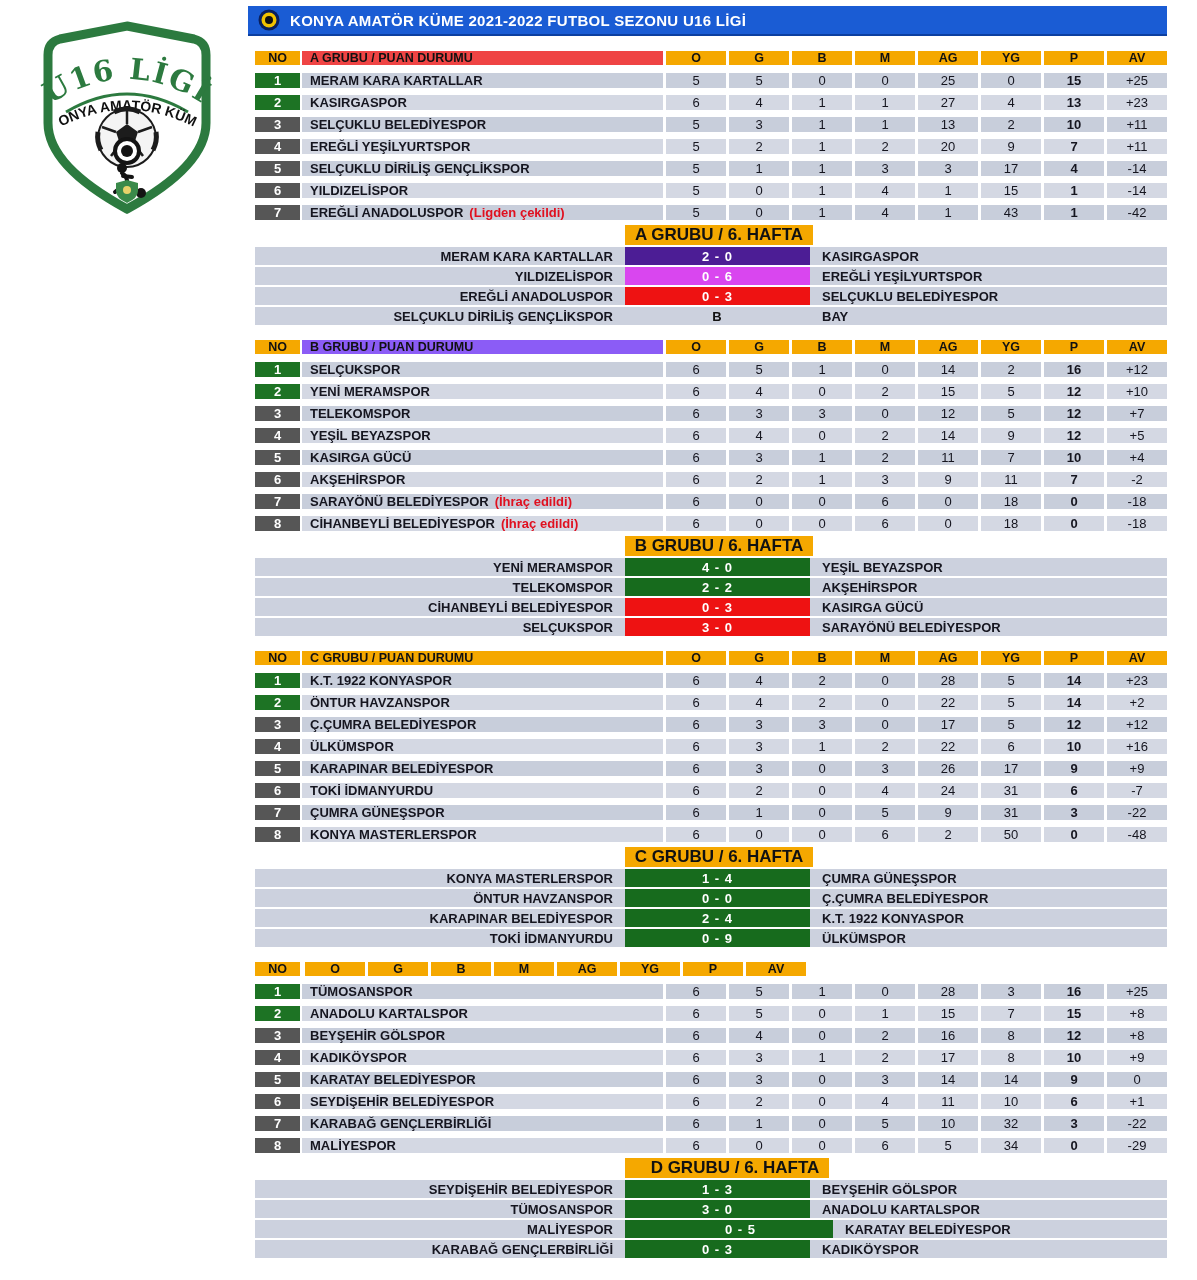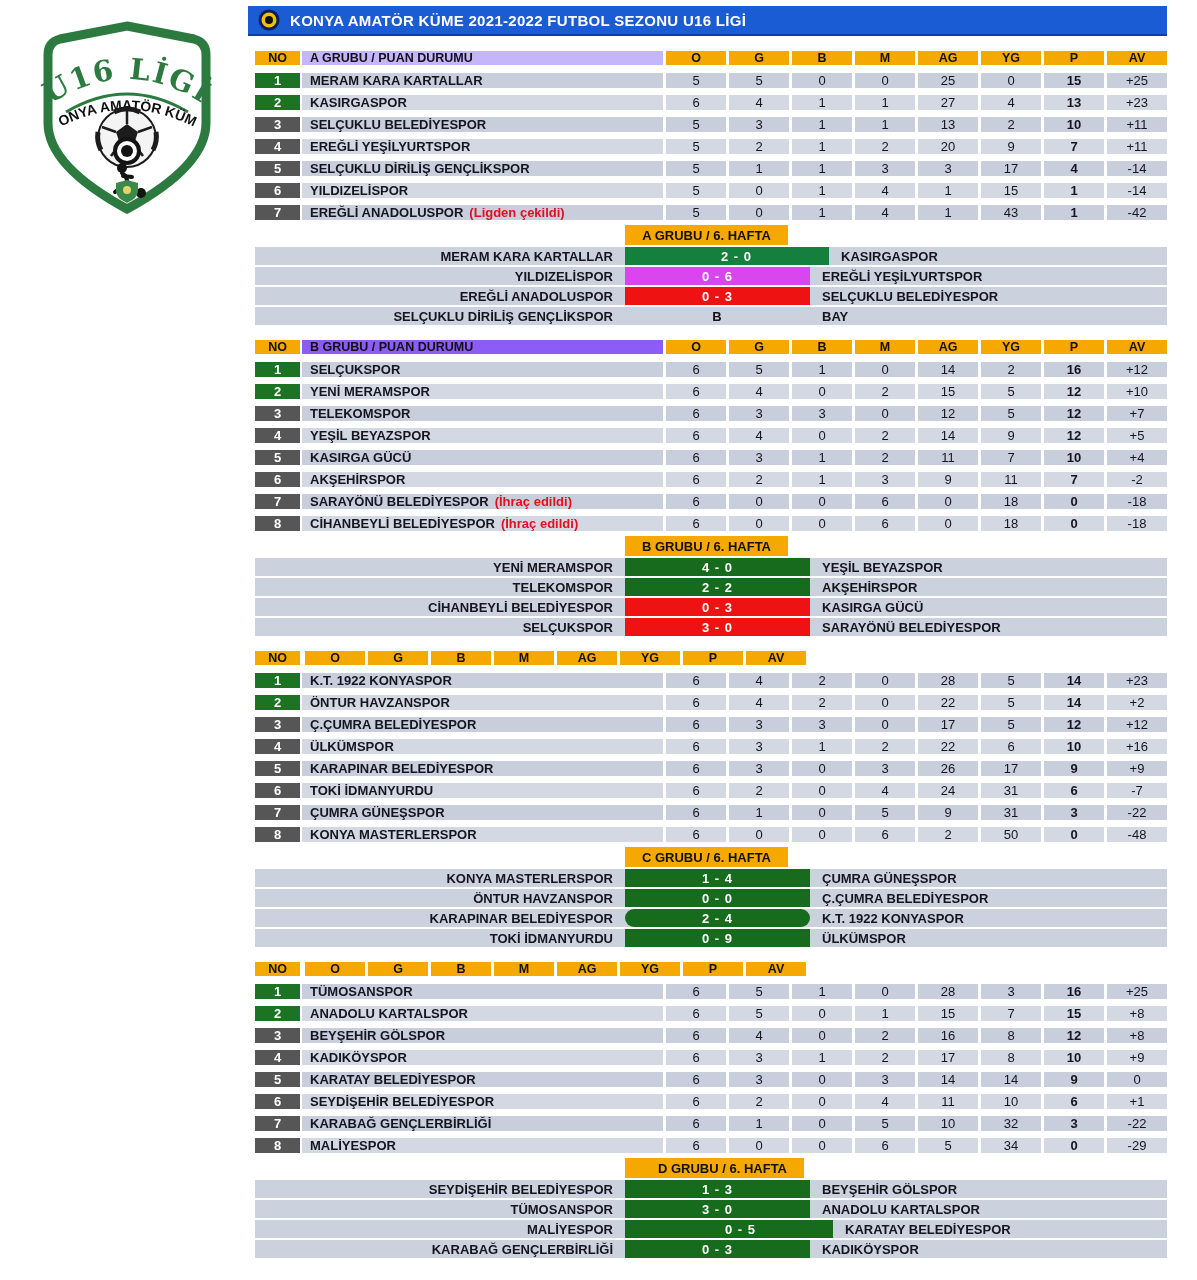--- a/index.html
+++ b/index.html
@@ -29,22 +29,22 @@
   .cell.stat.p{font-weight:bold;}
   .row.header .cell{font-weight:bold;font-size:12.5px;color:#111;}
   .row.data .cell.team,.row.data .cell.stat{background:#c8cedb;}
   .row.data.alt .cell.team,.row.data.alt .cell.stat{background:#d4d8e3;}
   .badge-green{background:#1d7324;color:#fff;}
   .badge-gray{background:#565656;color:#fff;}
   .team-note{font-weight:bold;margin-left:6px;}
 
   
   .week-header{display:flex;height:20px;margin:3px 0 2px 0;}
-  .week-box{margin-left:370px;width:163px;display:flex;align-items:center;justify-content:center;
-    font-weight:bold;font-size:13px;color:#111;}
+  .week-box{margin-left:370px;width:188px;display:flex;align-items:center;justify-content:center;
+    font-weight:bold;font-size:17px;color:#111;}
   .fixture{display:flex;height:18px;margin-bottom:2px;background:#ccd1de;align-items:center;}
   .fx-home{width:370px;text-align:right;padding-right:12px;box-sizing:border-box;
     font-weight:bold;font-size:13px;white-space:nowrap;justify-content:flex-end;display:flex;align-items:center;}
   .fx-score{width:185px;height:100%;display:flex;align-items:center;justify-content:center;
     font-weight:bold;font-size:13px;color:#ffffff;letter-spacing:1px;}
   .fx-score.none{color:#111;background:transparent;}
   .fx-away{flex:1;padding-left:12px;font-weight:bold;font-size:13px;white-space:nowrap;
     display:flex;align-items:center;}
 </style>
 </head>
@@ -101,21 +101,21 @@
       <circle cx="11" cy="11" r="4" fill="#121212"></circle>
     </svg>
     <h1>KONYA AMATÖR KÜME 2021-2022 FUTBOL SEZONU U16 LİGİ</h1>
   </header>
 
   <main id="groups">
   <section class="group">
     <div class="standings">
       <div class="row header">
         <div class="cell no" style="background: rgb(245, 168, 0);">NO</div>
-        <div class="cell team" style="background: #c4b5fd;">A GRUBU / PUAN DURUMU</div>
+        <div class="cell team" style="background: #ef4444;">A GRUBU / PUAN DURUMU</div>
       <div class="cell stat" style="background: rgb(245, 168, 0);">O</div>
             <div class="cell stat" style="background: rgb(245, 168, 0);">G</div>
             <div class="cell stat" style="background: rgb(245, 168, 0);">B</div>
             <div class="cell stat" style="background: rgb(245, 168, 0);">M</div>
             <div class="cell stat" style="background: rgb(245, 168, 0);">AG</div>
             <div class="cell stat" style="background: rgb(245, 168, 0);">YG</div>
             <div class="cell stat" style="background: rgb(245, 168, 0);">P</div>
             <div class="cell stat" style="background: rgb(245, 168, 0);">AV</div>
           </div>
     <div class="row data">
@@ -217,21 +217,21 @@
             <div class="cell stat p">1</div>
             <div class="cell stat">-42</div>
           </div>
         </div>
     <div class="week-header">
       <div class="week-box" style="background: rgb(245, 168, 0);">A GRUBU / 6. HAFTA</div>
     </div>
     <div class="fixtures">
           <div class="fixture">
             <div class="fx-home">MERAM KARA KARTALLAR</div>
-            <div class="fx-score green" style="background: #15803d; padding-left: 19px;">2 - 0</div>
+            <div class="fx-score green" style="background: #4c1d95;">2 - 0</div>
             <div class="fx-away">KASIRGASPOR</div>
           </div>
           <div class="fixture">
             <div class="fx-home">YILDIZELİSPOR</div>
             <div class="fx-score green" style="background: #d946ef;">0 - 6</div>
             <div class="fx-away">EREĞLİ YEŞİLYURTSPOR</div>
           </div>
           <div class="fixture">
             <div class="fx-home">EREĞLİ ANADOLUSPOR</div>
             <div class="fx-score red" style="background: rgb(238, 18, 18);">0 - 3</div>
@@ -398,20 +398,21 @@
             <div class="fx-score red" style="background: rgb(238, 18, 18);">3 - 0</div>
             <div class="fx-away">SARAYÖNÜ BELEDİYESPOR</div>
           </div>
         </div>
   </section>
 
   <section class="group">
     <div class="standings">
       <div class="row header">
         <div class="cell no" style="background: rgb(245, 168, 0);">NO</div>
+        <div class="cell team" style="background: rgb(245, 168, 0);">C GRUBU / PUAN DURUMU</div>
       <div class="cell stat" style="background: rgb(245, 168, 0);">O</div>
             <div class="cell stat" style="background: rgb(245, 168, 0);">G</div>
             <div class="cell stat" style="background: rgb(245, 168, 0);">B</div>
             <div class="cell stat" style="background: rgb(245, 168, 0);">M</div>
             <div class="cell stat" style="background: rgb(245, 168, 0);">AG</div>
             <div class="cell stat" style="background: rgb(245, 168, 0);">YG</div>
             <div class="cell stat" style="background: rgb(245, 168, 0);">P</div>
             <div class="cell stat" style="background: rgb(245, 168, 0);">AV</div>
           </div>
     <div class="row data">
@@ -536,21 +537,21 @@
             <div class="fx-score green" style="background: rgb(23, 107, 29);">1 - 4</div>
             <div class="fx-away">ÇUMRA GÜNEŞSPOR</div>
           </div>
           <div class="fixture">
             <div class="fx-home">ÖNTUR HAVZANSPOR</div>
             <div class="fx-score green" style="background: rgb(23, 107, 29);">0 - 0</div>
             <div class="fx-away">Ç.ÇUMRA BELEDİYESPOR</div>
           </div>
           <div class="fixture">
             <div class="fx-home">KARAPINAR BELEDİYESPOR</div>
-            <div class="fx-score green" style="background: rgb(23, 107, 29); border-radius: 9px;">2 - 4</div>
+            <div class="fx-score green" style="background: rgb(23, 107, 29);">2 - 4</div>
             <div class="fx-away">K.T. 1922 KONYASPOR</div>
           </div>
           <div class="fixture">
             <div class="fx-home">TOKİ İDMANYURDU</div>
             <div class="fx-score green" style="background: rgb(23, 107, 29);">0 - 9</div>
             <div class="fx-away">ÜLKÜMSPOR</div>
           </div>
         </div>
   </section>
 

